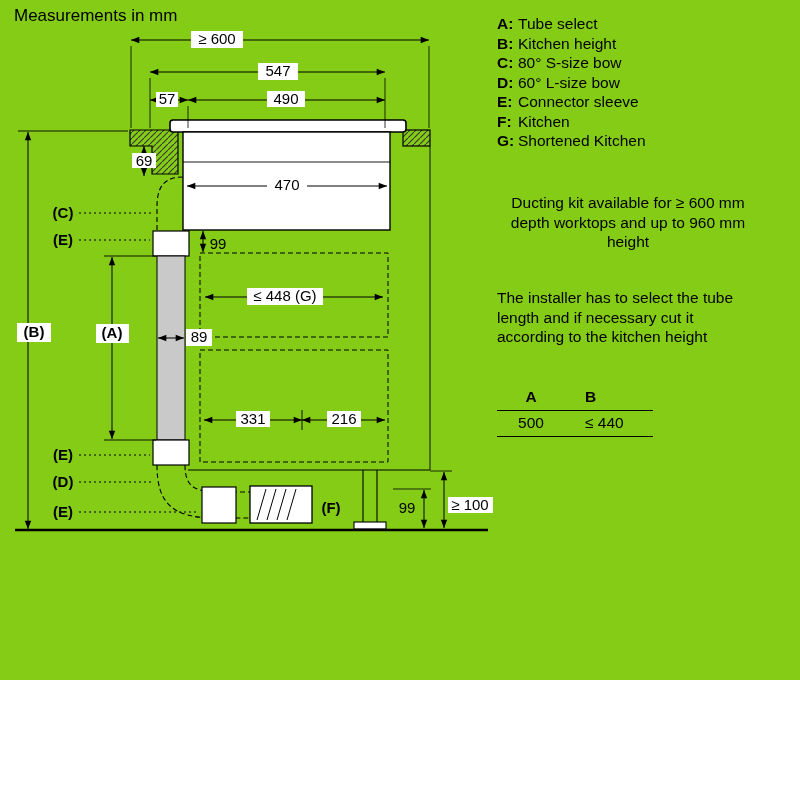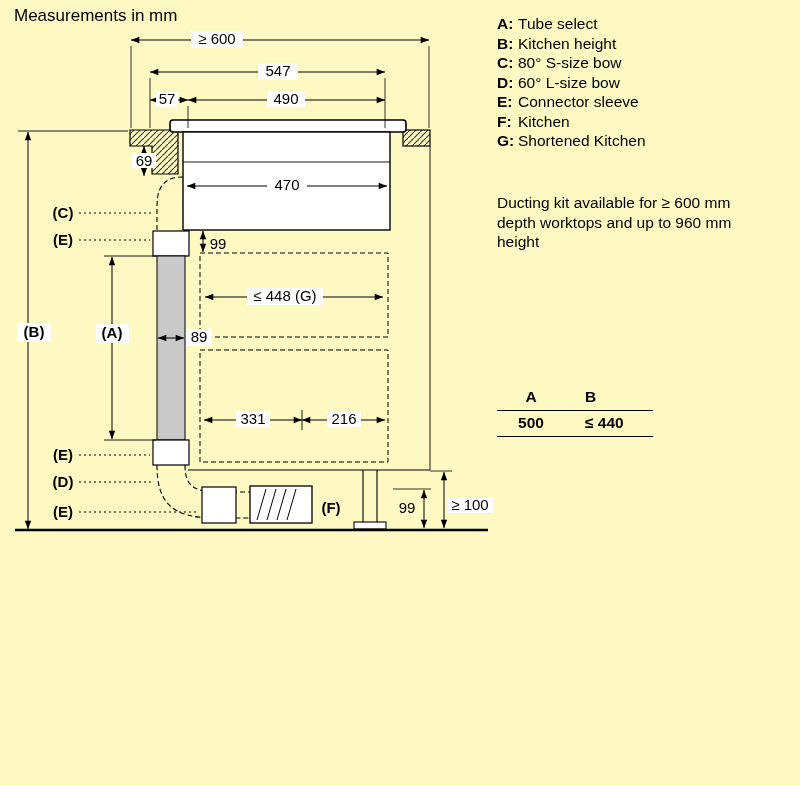--- a/index.html
+++ b/index.html
@@ -1,31 +1,31 @@
 <!DOCTYPE html>
 <html><head>
 <meta charset="utf-8">
 <style>
   * { margin:0; padding:0; box-sizing:border-box; }
   html,body { background:#fff; }
   body { width:800px; height:800px; font-family:"Liberation Sans",sans-serif; color:#000; position:relative; }
-  .page { position:relative; width:800px; height:785px; overflow:hidden; background:#fef9c3; }
+  .page { position:relative; width:800px; height:680px; overflow:hidden; background:#84cc16; }
   .title { position:absolute; left:14px; top:6px; font-size:17px; }
   svg.diagram { position:absolute; left:0; top:0; }
   svg text { font-family:"Liberation Sans",sans-serif; fill:#000; }
   .dim  { font-size:15px; text-anchor:middle; }
   .dimb { font-size:15px; font-weight:bold; text-anchor:middle; }
   .legend { position:absolute; left:497px; top:14px; font-size:15.5px; line-height:19.5px; }
   .legend-row { display:flex; }
   .legend-key { font-weight:bold; width:21px; flex:0 0 21px; }
   .note { position:absolute; left:497px; width:262px; font-size:15.5px; line-height:19.5px; }
-  .note-1 { top:193px; }
+  .note-1 { top:193px;text-align:center; }
   .note-2 { top:288px; }
   .size-table { position:absolute; left:497px; top:385px; width:156px; border-collapse:collapse; font-size:15.5px; }
-  .size-table th, .size-table td { padding:3px 0 4px; font-weight:bold; }
+  .size-table th, .size-table td { padding:3px 0 4px; font-weight:normal; }
   .size-table th { font-weight:bold; }
   .size-table .col-a { width:68px; text-align:center; }
   .size-table .col-b { text-align:left; padding-left:20px; }
   .size-table thead tr, .size-table tbody tr { border-bottom:1px solid #000; }
 </style>
 </head>
 <body>
 
 <div class="page">
 
@@ -256,20 +256,21 @@
       <span class="legend-key">F:</span>
       <span>Kitchen</span>
     </div>
     <div class="legend-row">
       <span class="legend-key">G:</span>
       <span>Shortened Kitchen</span>
     </div>
   </div>
 
   <p class="note note-1">Ducting kit available for ≥ 600 mm depth worktops and up to 960 mm height</p>
+  <p class="note note-2">The installer has to select the tube length and if necessary cut it according to the kitchen height</p>
 
   <table class="size-table">
     <thead>
       <tr>
         <th class="col-a">A</th>
         <th class="col-b">B</th>
       </tr>
     </thead>
     <tbody>
       <tr>

